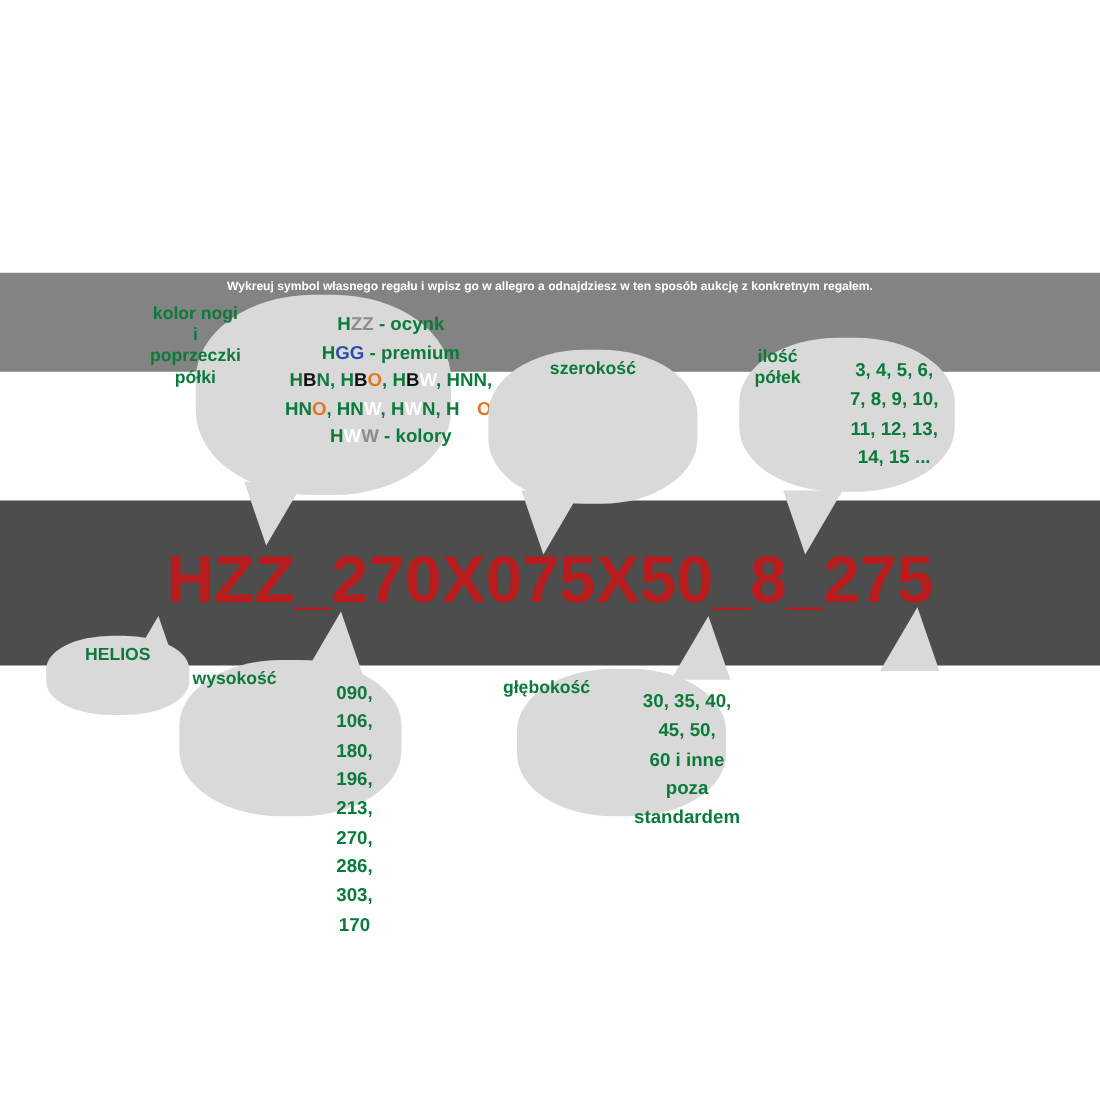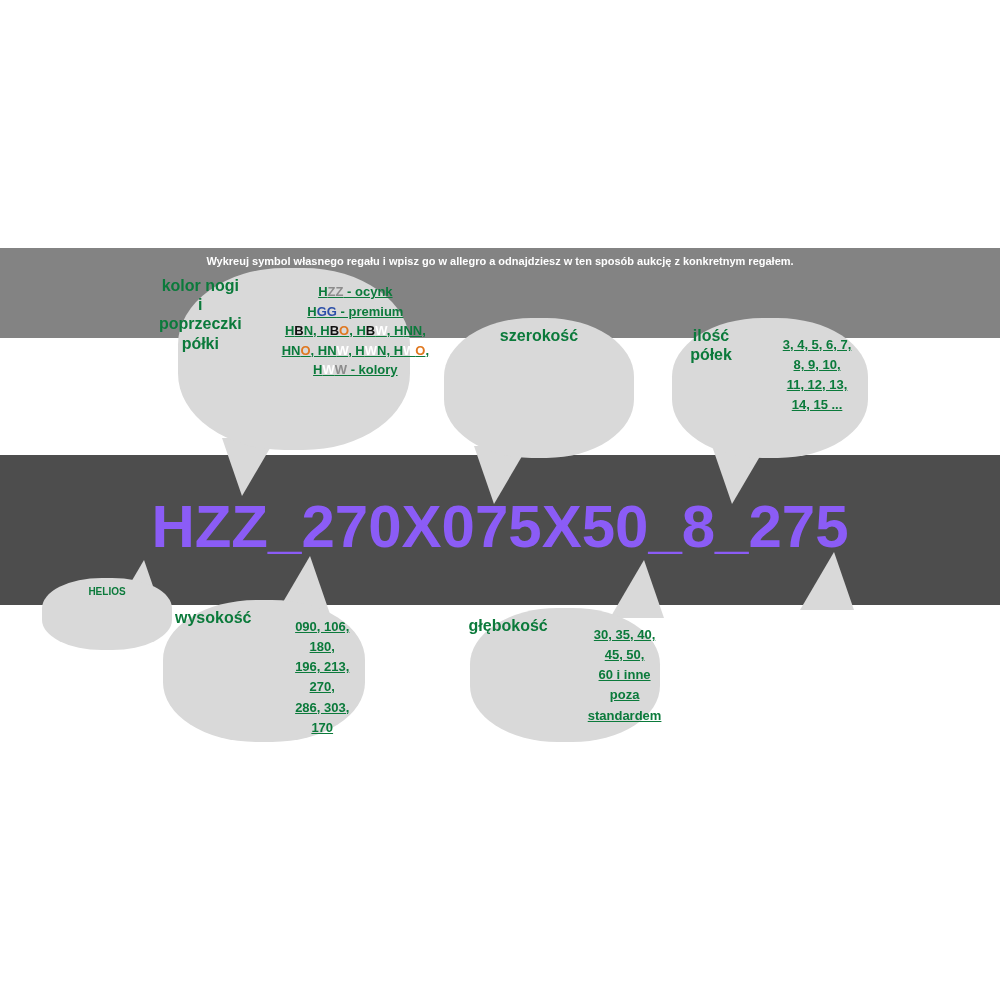--- a/index.html
+++ b/index.html
@@ -45,21 +45,21 @@
     font-weight: bold;
     line-height: 1.45;
   }
   
   .code {
     position: absolute;
     top: 492px;
     left: 0;
     width: 1000px;
     text-align: center;
-    color: #8b5cf6;
+    color: #b91c1c;
     font-size: 60px;
     font-weight: bold;
     letter-spacing: 0px;
   }
   
   .bubble {
     position: absolute;
     background: #d9d9d9;
     border-radius: 46% 46% 46% 46% / 42% 42% 42% 42%;
     box-sizing: border-box;
@@ -72,24 +72,23 @@
   }
   .bubble .title {
     color: #0b7a3b;
     font-weight: bold;
     font-size: 16px;
     line-height: 1.2;
   }
   .bubble .body {
     color: #0b7a3b;
     font-weight: bold;
-    font-size: 13px;
+    font-size: 17px;
     line-height: 1.55;
     margin-top: 9px;
-    text-decoration: underline;
   }
   
   .tail {
     position: absolute;
     width: 0;
     height: 0;
   }
   .tail-down {
     border-left: 20px solid transparent;
     border-right: 34px solid transparent;
@@ -101,25 +100,25 @@
     border-bottom: 58px solid #d9d9d9;
   }
   
   #b-kolor { left: 178px; top: 268px; width: 232px; height: 182px; }
   #b-kolor .body { margin-top: 6px; line-height: 1.5; }
   #t-kolor { left: 222px; top: 438px; }
 
   #b-szer { left: 444px; top: 318px; width: 190px; height: 140px; }
   #t-szer { left: 474px; top: 446px; }
 
-  #b-ilosc { left: 672px; top: 318px; width: 196px; height: 140px; }
+  #b-ilosc { left: 672px; top: 307px; width: 196px; height: 140px; }
   #t-ilosc { left: 712px; top: 446px; }
 
   #b-helios { left: 42px; top: 578px; width: 130px; height: 72px; }
-  #b-helios .title { font-size: 10px; }
+  #b-helios .title { font-size: 16px; }
   #t-helios { left: 110px; top: 560px; }
 
   #b-wys { left: 163px; top: 600px; width: 202px; height: 142px; }
   #t-wys { left: 276px; top: 556px; }
 
   #b-glab { left: 470px; top: 608px; width: 190px; height: 134px; }
   #t-glab { left: 610px; top: 560px; }
 
   #b-nosn { left: 678px; top: 600px; width: 196px; height: 118px; }
   #t-nosn { left: 800px; top: 552px; }

